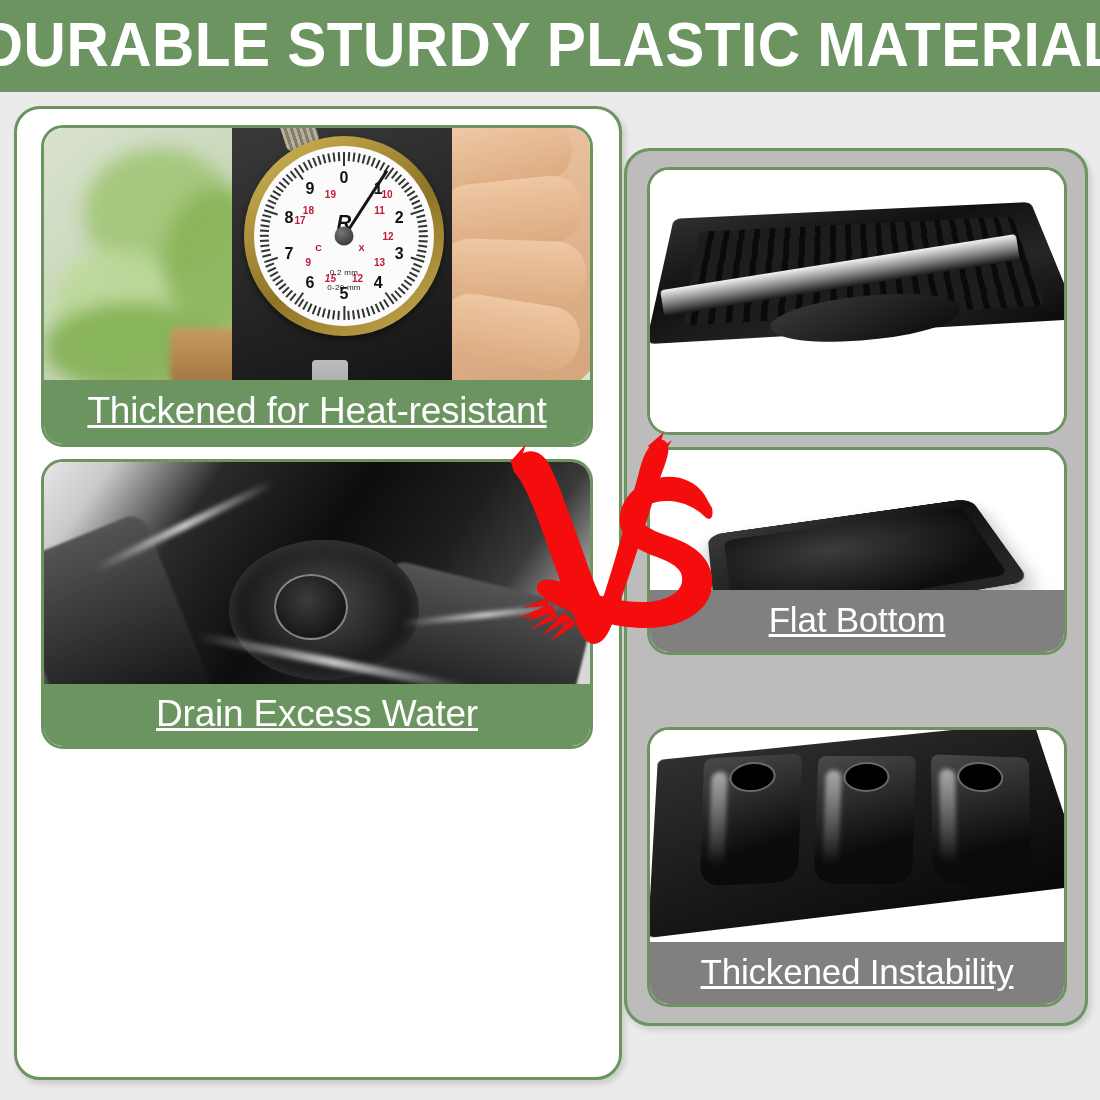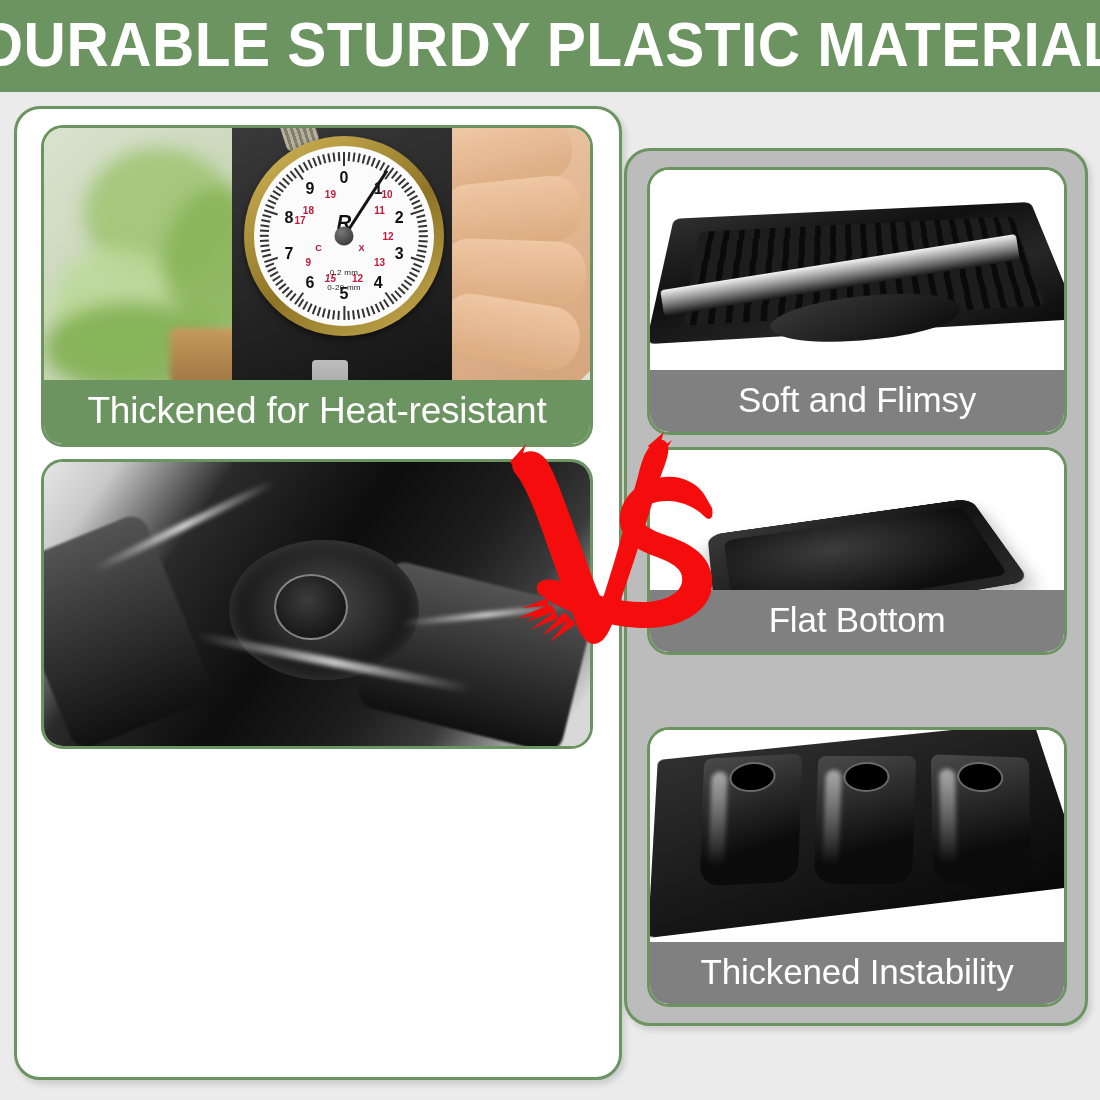--- a/index.html
+++ b/index.html
@@ -75,20 +75,21 @@
     flex: 0 0 auto;
     display: flex;
     align-items: center;
     justify-content: center;
     color: #ffffff;
     font-size: 35px;
     letter-spacing: -0.2px;
     white-space: nowrap;
     line-height: 1;
     padding-bottom: 3px;
+    text-decoration: underline;
   }
   .caption-good { background: #6b9460; }
   .caption-bad  { background: #808080; }
 
   
   #panel-heat     { left: 24px;  top: 16px;  width: 552px; height: 322px; }
   #panel-drain    { left: 24px;  top: 350px; width: 552px; height: 290px; }
   #panel-bearing  { left: 24px;  top: 652px; width: 552px; height: 300px; }
   #panel-heat   .panel-caption { height: 64px; font-size: 37px; }
   #panel-drain  .panel-caption { height: 62px; font-size: 37px; }
@@ -526,35 +527,35 @@
   <div class="panel" id="panel-drain">
     <div class="panel-photo scene-drain">
       <div class="drain-rib rib-l"></div>
       <div class="drain-rib rib-r"></div>
       <div class="drain-well"></div>
       <div class="drain-hole"></div>
       <div class="hi-streak hs1"></div>
       <div class="hi-streak hs2"></div>
       <div class="hi-streak hs3"></div>
     </div>
+    <div class="panel-caption caption-good">Drain Excess Water</div>
   </div>
 
 </div>
 
 <div class="right-column">
 
   <div class="panel" id="panel-soft">
     <div class="panel-photo scene-soft">
       <div class="soft-tray">
         <div class="soft-inner"></div>
       </div>
       <div class="soft-lip"></div>
       <div class="soft-wrinkle"></div>
     </div>
-    <div class="panel-caption caption-bad">Soft and Flimsy</div>
   </div>
 
   <div class="panel" id="panel-flat">
     <div class="panel-photo scene-flat">
       <div class="flat-tray">
         <div class="flat-inner"></div>
       </div>
     </div>
     <div class="panel-caption caption-bad">Flat Bottom</div>
   </div>

